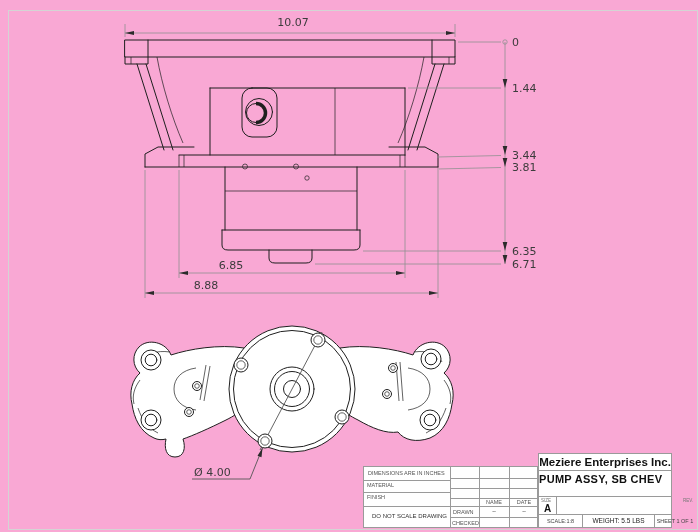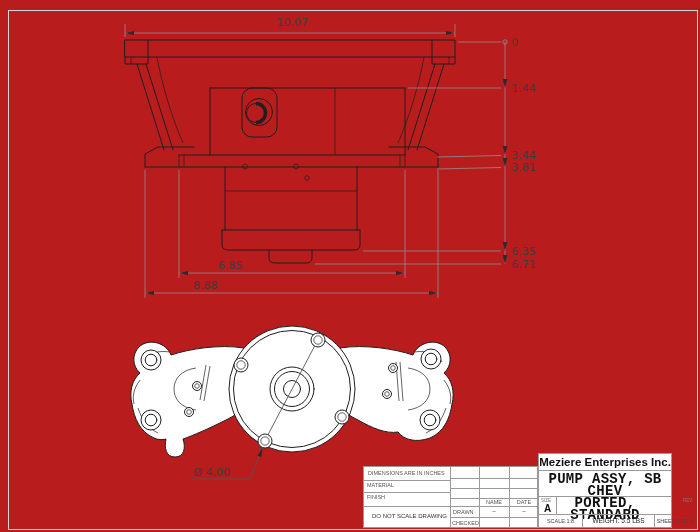--- a/index.html
+++ b/index.html
@@ -1,16 +1,16 @@
 <!DOCTYPE html>
 <html><head>
 <meta charset="utf-8">
 <style>
   html,body{margin:0;padding:0;background:#fff;}
-  .page{position:relative;width:700px;height:532px;background:#b91c1c;overflow:hidden;
+  .page{position:relative;width:700px;height:532px;background:#f9a8d4;overflow:hidden;
         font-family:"Liberation Sans",sans-serif;}
   .frame{position:absolute;left:8px;top:10px;width:688px;height:518px;border:1px solid #d4d4d4;}
   svg{position:absolute;left:0;top:0;}
   .ln{stroke:#1f1f1f;stroke-width:1;fill:none;stroke-linejoin:round;stroke-linecap:round;}
   .lnf{stroke:#1f1f1f;stroke-width:1;fill:#ffffff;stroke-linejoin:round;}
   .thin{stroke:#1f1f1f;stroke-width:.7;fill:none;}
   .dim{stroke:#909090;stroke-width:.8;fill:none;}
   .dimd{stroke:#555;stroke-width:.9;fill:none;}
   .arr{fill:#2b2b2b;stroke:none;}
   .dimtxt{font-family:"DejaVu Sans",sans-serif;font-size:11px;fill:#3c3c3c;}
@@ -21,22 +21,22 @@
             border:1px solid #9a9a9a;box-sizing:border-box;background:#fff;}
   .hl,.vl{position:absolute;background:#9a9a9a;}
   .hl{height:1px;} .vl{width:1px;}
   .tcell{position:absolute;font-size:5.5px;color:#555;white-space:nowrap;}
   .tcell.dk{color:#333;}
   .ctr{text-align:center;}
   .company{position:absolute;left:0;top:0;width:100%;height:17px;border-bottom:1px solid #9a9a9a;
            box-sizing:border-box;font-weight:bold;font-size:11.5px;color:#111;
            text-align:center;padding-top:2px;white-space:nowrap;}
   .dtitle{position:absolute;left:0;top:17px;width:100%;height:26px;border-bottom:1px solid #9a9a9a;
-          box-sizing:border-box;font-weight:bold;font-size:14px;line-height:12px;color:#101010;
-          text-align:center;padding-top:2px;letter-spacing:.3px;font-family:Liberation Mono, monospace;}
+          box-sizing:border-box;font-weight:bold;font-size:11px;line-height:12px;color:#101010;
+          padding-top:2px;letter-spacing:.3px;}
   .r3{position:absolute;left:0;top:43px;width:100%;height:18px;border-bottom:1px solid #9a9a9a;box-sizing:border-box;}
   .r4{position:absolute;left:0;top:61px;width:100%;height:12px;}
   .cell{position:absolute;top:0;height:100%;box-sizing:border-box;border-right:1px solid #9a9a9a;}
   .cell:last-child{border-right:none;}
   .mini{position:absolute;left:2px;top:1px;font-size:4.5px;color:#777;white-space:nowrap;}
   .big{position:absolute;left:0;top:6px;width:100%;text-align:center;font-weight:bold;
        font-size:10px;color:#111;white-space:nowrap;}
   .foot{position:absolute;left:0;top:3px;width:100%;text-align:center;font-size:5.5px;color:#444;white-space:nowrap;}
 </style>
 </head>
@@ -210,21 +210,20 @@
     <div class="tcell" style="left:89px;top:42px;">DRAWN</div>
     <div class="tcell" style="left:88px;top:53px;">CHECKED</div>
     <div class="tcell ctr dk" style="left:115px;top:41px;width:30px;">--</div>
     <div class="tcell ctr dk" style="left:145px;top:41px;width:30px;">--</div>
   </div>
 
   <div class="tb-right">
     <div class="company">Meziere Enterprises Inc.</div>
     <div class="dtitle">
       <div>PUMP ASSY, SB CHEV</div>
-      <div>PORTED, STANDARD</div>
     </div>
     <div class="r3">
       <div class="cell" style="left:0;width:18px;">
         <div class="mini">SIZE</div>
         <div class="big">A</div>
       </div>
       <div class="cell" style="left:134px;width:22px;">
         <div class="mini" style="left:auto;right:2px;">REV.</div>
       </div>
     </div>

